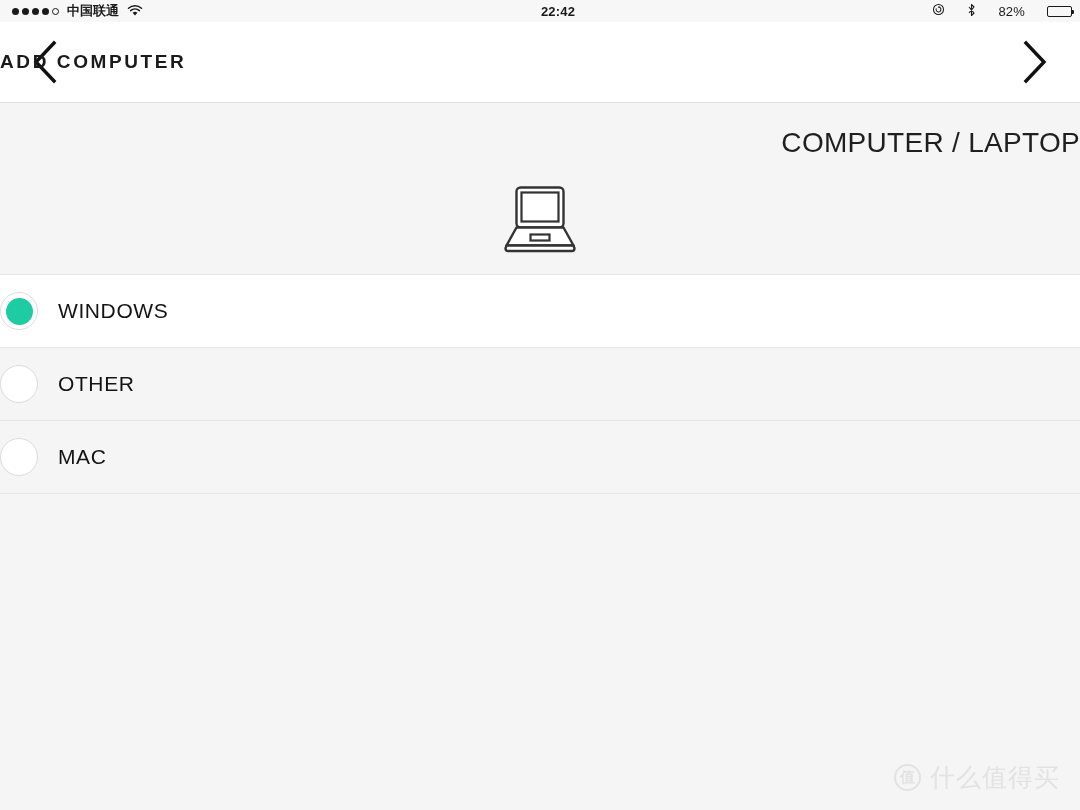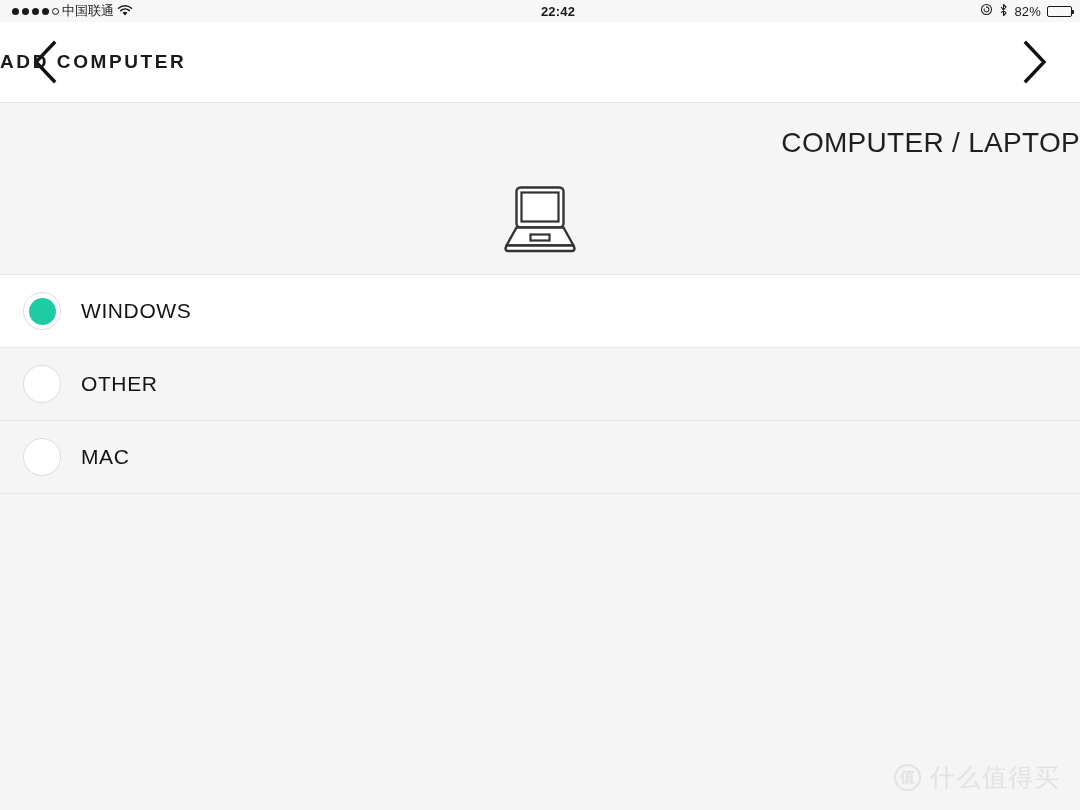--- a/index.html
+++ b/index.html
@@ -23,20 +23,22 @@
     align-items: center;
     padding: 0 8px;
     font-size: 13px;
     color: #1a1a1a;
     position: relative;
     box-sizing: border-box;
   }
   .status-left {
     display: flex;
     align-items: center;
+    gap: 5px;
+    font-weight: bold;
   }
   .signal-dots {
     display: flex;
     align-items: center;
     gap: 3px;
     margin-left: 4px;
   }
   .dot {
     width: 7px;
     height: 7px;
@@ -65,21 +67,21 @@
     text-align: center;
     font-size: 13px;
     font-weight: bold;
     letter-spacing: 0.2px;
     margin-left: 44px;
   }
   .status-right {
     margin-left: auto;
     display: flex;
     align-items: center;
-    gap: 6px;
+    gap: 22px;
     font-size: 13px;
     position: relative;
     z-index: 2;
   }
   .battery-pct { font-size: 13px; letter-spacing: 0.2px; }
   .battery {
     width: 25px;
     height: 11px;
     border: 1px solid #1a1a1a;
     border-radius: 2px;
@@ -157,21 +159,20 @@
   }
 
   .os-list {
     margin-top: 17px;
     border-top: 1px solid #e6e6e6;
   }
   .os-row {
     height: 73px;
     display: flex;
     align-items: center;
-    padding-left: 23px;
     box-sizing: border-box;
     border-bottom: 1px solid #e6e6e6;
     background: #f5f5f5;
     cursor: pointer;
   }
   .os-row.selected {
     background: #ffffff;
   }
   .radio {
     width: 38px;

